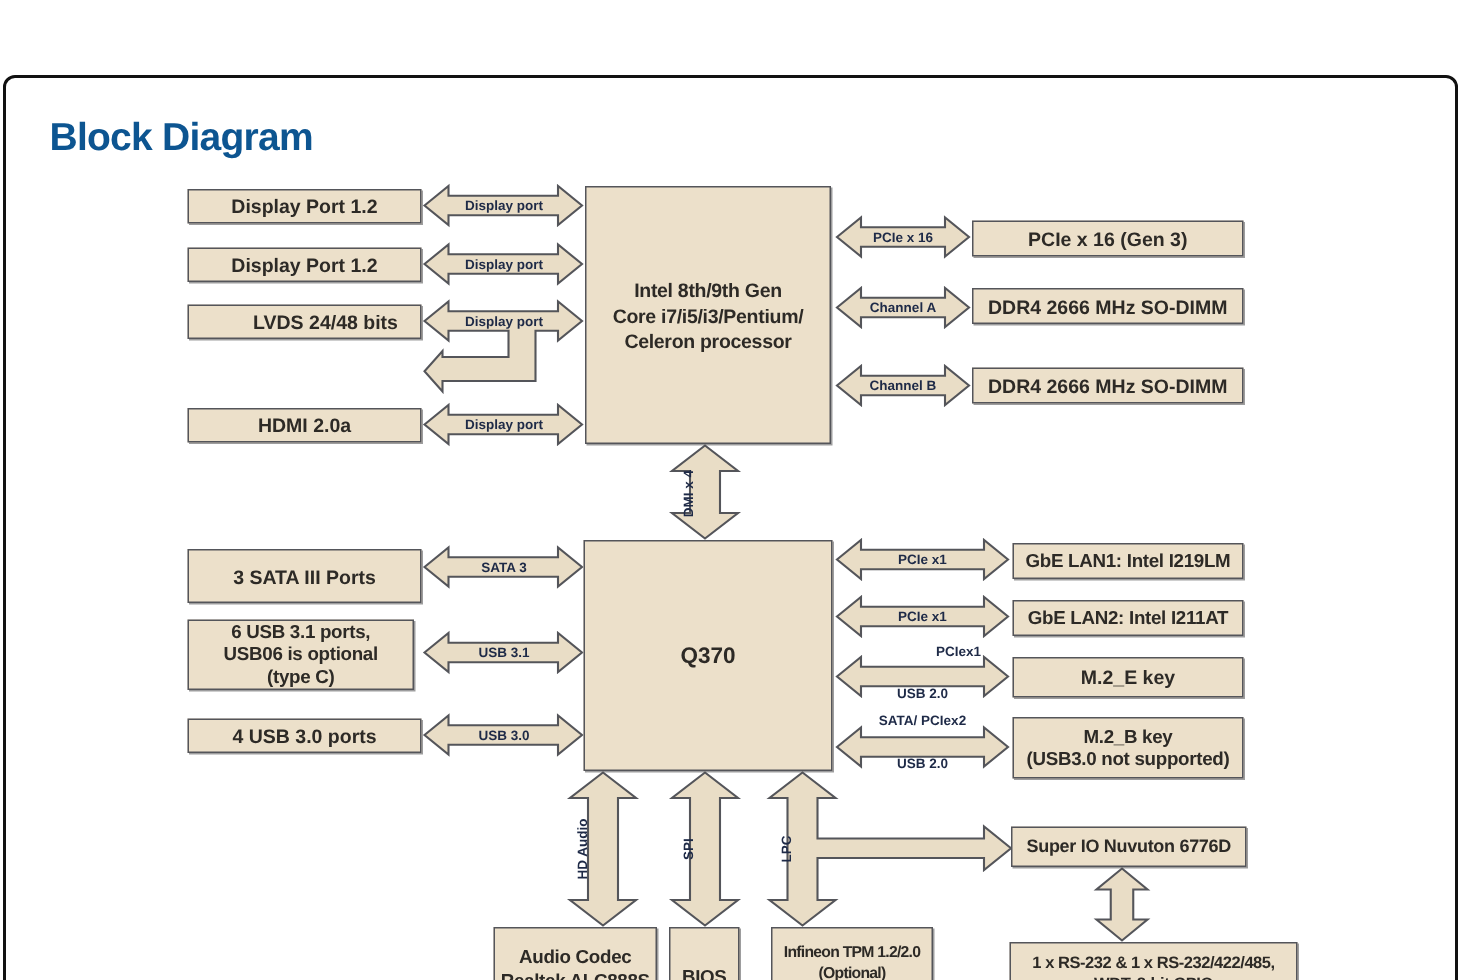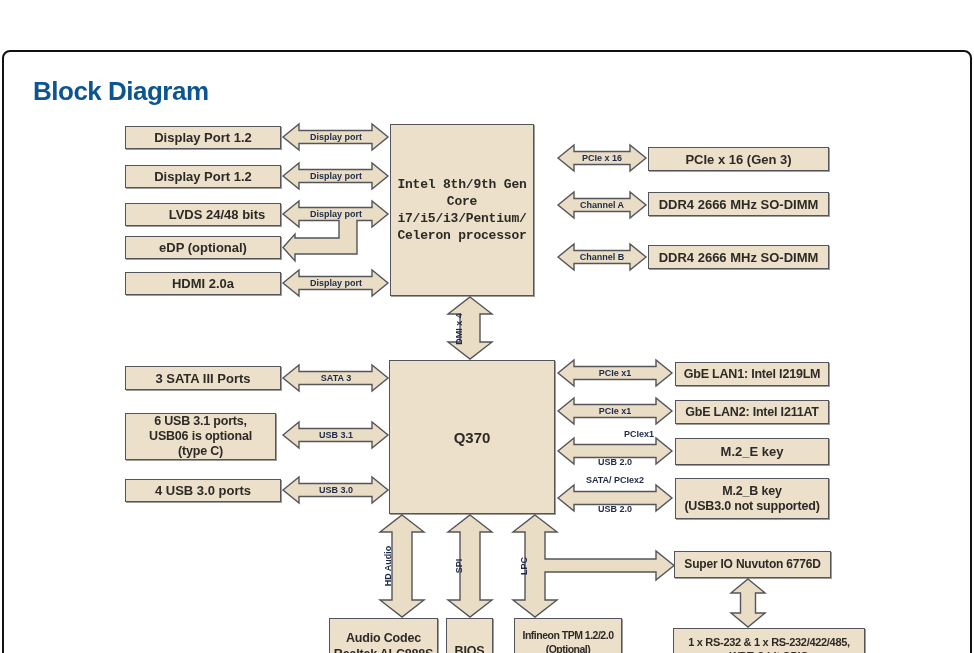--- a/index.html
+++ b/index.html
@@ -55,29 +55,28 @@
 
     <polygon points="402,467 424,484 412,484 412,552 424,552 402,569 380,552 392,552 392,484 380,484"></polygon>
     <polygon points="470,467 492,484 480,484 480,552 492,552 470,569 448,552 460,552 460,484 448,484"></polygon>
     <polygon points="535,467 557,484 545,484 545,511 656,511 656,503 674,517.5 656,532 656,524 545,524 545,552 557,552 535,569 513,552 525,552 525,484 513,484"></polygon>
     <polygon points="748,531 765,545 755.5,545 755.5,565 765,565 748,579 731,565 740.5,565 740.5,545 731,545"></polygon>
   </svg>
 
   <div class="node" style="left:125px;top:78px;width:156px;height:23px;">Display Port 1.2</div>
   <div class="node" style="left:125px;top:117px;width:156px;height:23px;">Display Port 1.2</div>
   <div class="node" style="left:125px;top:155px;width:156px;height:23px;padding-left:28px;">LVDS 24/48 bits</div>
-  <div class="node" style="left:125px;top:188px;width:156px;height:23px;">eDP (optional)</div>
   <div class="node" style="left:125px;top:224px;width:156px;height:23px;">HDMI 2.0a</div>
-  <div class="node" style="left:125px;top:318px;width:156px;height:24px;">3 SATA III Ports</div>
+  <div class="node" style="left:125px;top:318px;width:156px;height:36px;">3 SATA III Ports</div>
   <div class="node f125" style="left:125px;top:365px;width:151px;height:47px;">6 USB 3.1 ports,
 USB06 is optional
 (type C)</div>
   <div class="node" style="left:125px;top:431px;width:156px;height:23px;">4 USB 3.0 ports</div>
 
-  <div class="node f135" style="left:390px;top:76px;width:144px;height:172px;font-family:Liberation Mono, monospace;">Intel 8th/9th Gen
+  <div class="node f135" style="left:390px;top:76px;width:164px;height:172px;">Intel 8th/9th Gen
 Core i7/i5/i3/Pentium/
 Celeron processor</div>
   <div class="node f15" style="left:389px;top:312px;width:166px;height:154px;">Q370</div>
 
   <div class="node" style="left:648px;top:99px;width:181px;height:24px;">PCIe x 16 (Gen 3)</div>
   <div class="node" style="left:648px;top:144px;width:181px;height:24px;">DDR4 2666 MHz SO-DIMM</div>
   <div class="node" style="left:648px;top:197px;width:181px;height:24px;">DDR4 2666 MHz SO-DIMM</div>
 
   <div class="node f125" style="left:675px;top:314px;width:154px;height:24px;">GbE LAN1: Intel I219LM</div>
   <div class="node f125" style="left:675px;top:352px;width:154px;height:24px;">GbE LAN2: Intel I211AT</div>

